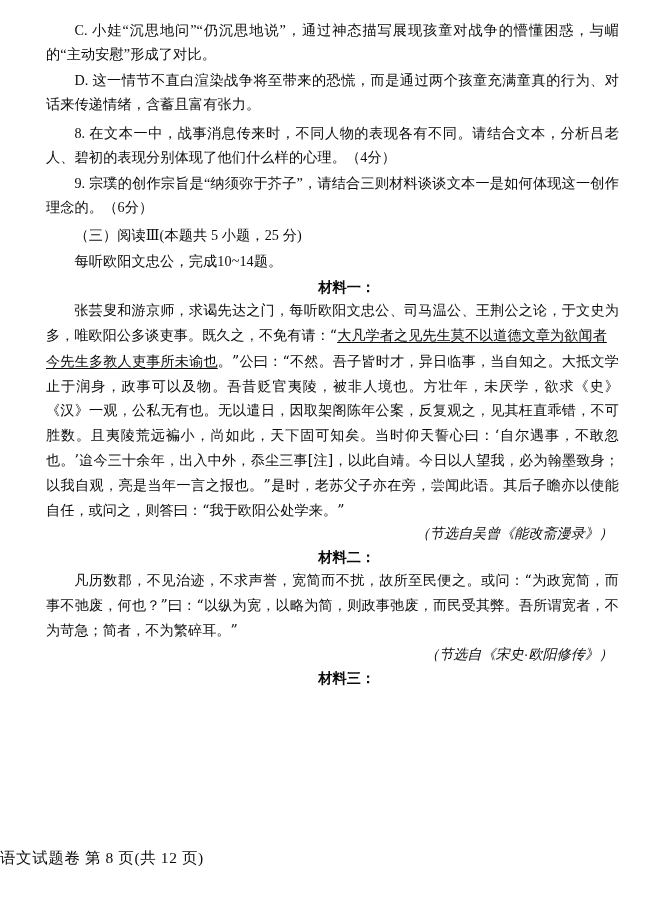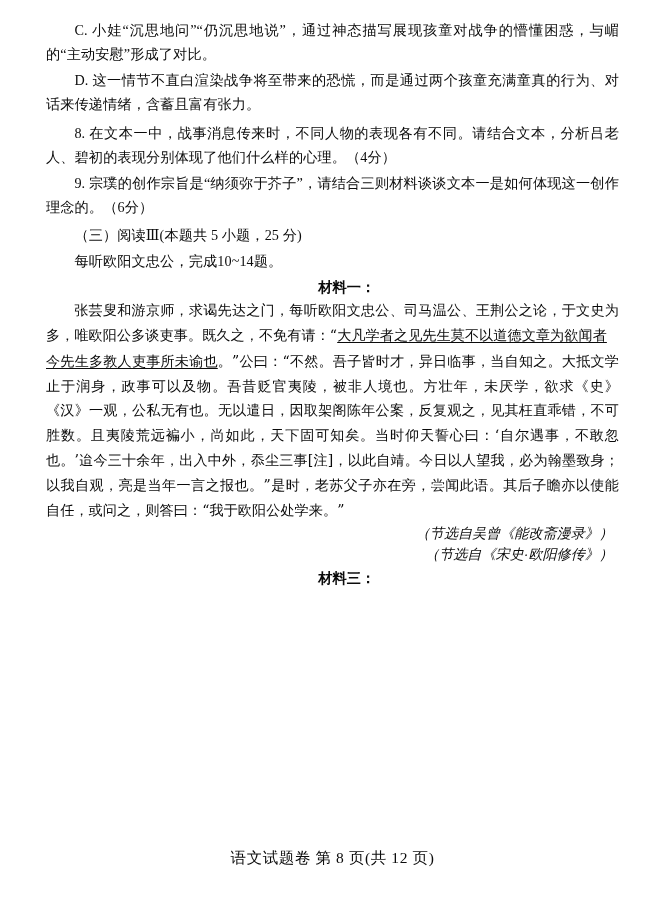--- a/index.html
+++ b/index.html
@@ -49,21 +49,20 @@
     font-family: Liberation Sans, sans-serif;
     margin: 2px 0 2px 0;
     padding-right: 6px;
   }
   .smallgap { height: 3px; }
   .footer {
     position: absolute;
     left: 0;
     right: 0;
     bottom: 40px;
-    text-align: center;
     font-size: 15.5px;
     letter-spacing: 0.6px;
   }
   .mat-head {
     font-weight: bold;
     font-size: 14.2px;
     margin: 5px 0 1px 0;
     text-indent: 2em;
     text-align: center;
   }
@@ -84,18 +83,20 @@
   <div class="smallgap"></div>
 
   <p class="para indent2">（三）阅读Ⅲ(本题共 5 小题，25 分)</p>
   <p class="para indent2">每听欧阳文忠公，完成10~14题。</p>
 
   <p class="mat-head noindent">材料一：</p>
   <p class="para italic-cn indent2"><span>张芸叟和游京师，求谒先达之门，每听欧阳文忠公、司马温公、王荆公之论，于文史为多，唯欧阳公多谈吏事。既久之，不免有请：“<span class="underline">大凡学者之见先生莫不以道德文章为欲闻者</span></span></p>
   <p class="para italic-cn noindent"><span><span class="underline">今先生多教人吏事所未谕也</span>。”公曰：“不然。吾子皆时才，异日临事，当自知之。大抵文学止于润身，政事可以及物。吾昔贬官夷陵，被非人境也。方壮年，未厌学，欲求《史》《汉》一观，公私无有也。无以遣日，因取架阁陈年公案，反复观之，见其枉直乖错，不可胜数。且夷陵荒远褊小，尚如此，天下固可知矣。当时仰天誓心曰：‘自尔遇事，不敢忽也。’迨今三十余年，出入中外，忝尘三事[注]，以此自靖。今日以人望我，必为翰墨致身；以我自观，亮是当年一言之报也。”是时，老苏父子亦在旁，尝闻此语。其后子瞻亦以使能自任，或问之，则答曰：“我于欧阳公处学来。”</span></p>
   <p class="right">（节选自吴曾《能改斋漫录》）</p>
 
+  <p class="mat-head noindent">材料二：</p>
+  <p class="para italic-cn indent2">凡历数郡，不见治迹，不求声誉，宽简而不扰，故所至民便之。或问：“为政宽简，而事不弛废，何也？”曰：“以纵为宽，以略为简，则政事弛废，而民受其弊。吾所谓宽者，不为苛急；简者，不为繁碎耳。”</p>
   <p class="right">（节选自《宋史·欧阳修传》）</p>
 
   <p class="mat-head noindent">材料三：</p>
 
   <div class="footer">语文试题卷 第 8 页(共 12 页)</div>
 </div>
 
 </body></html>

